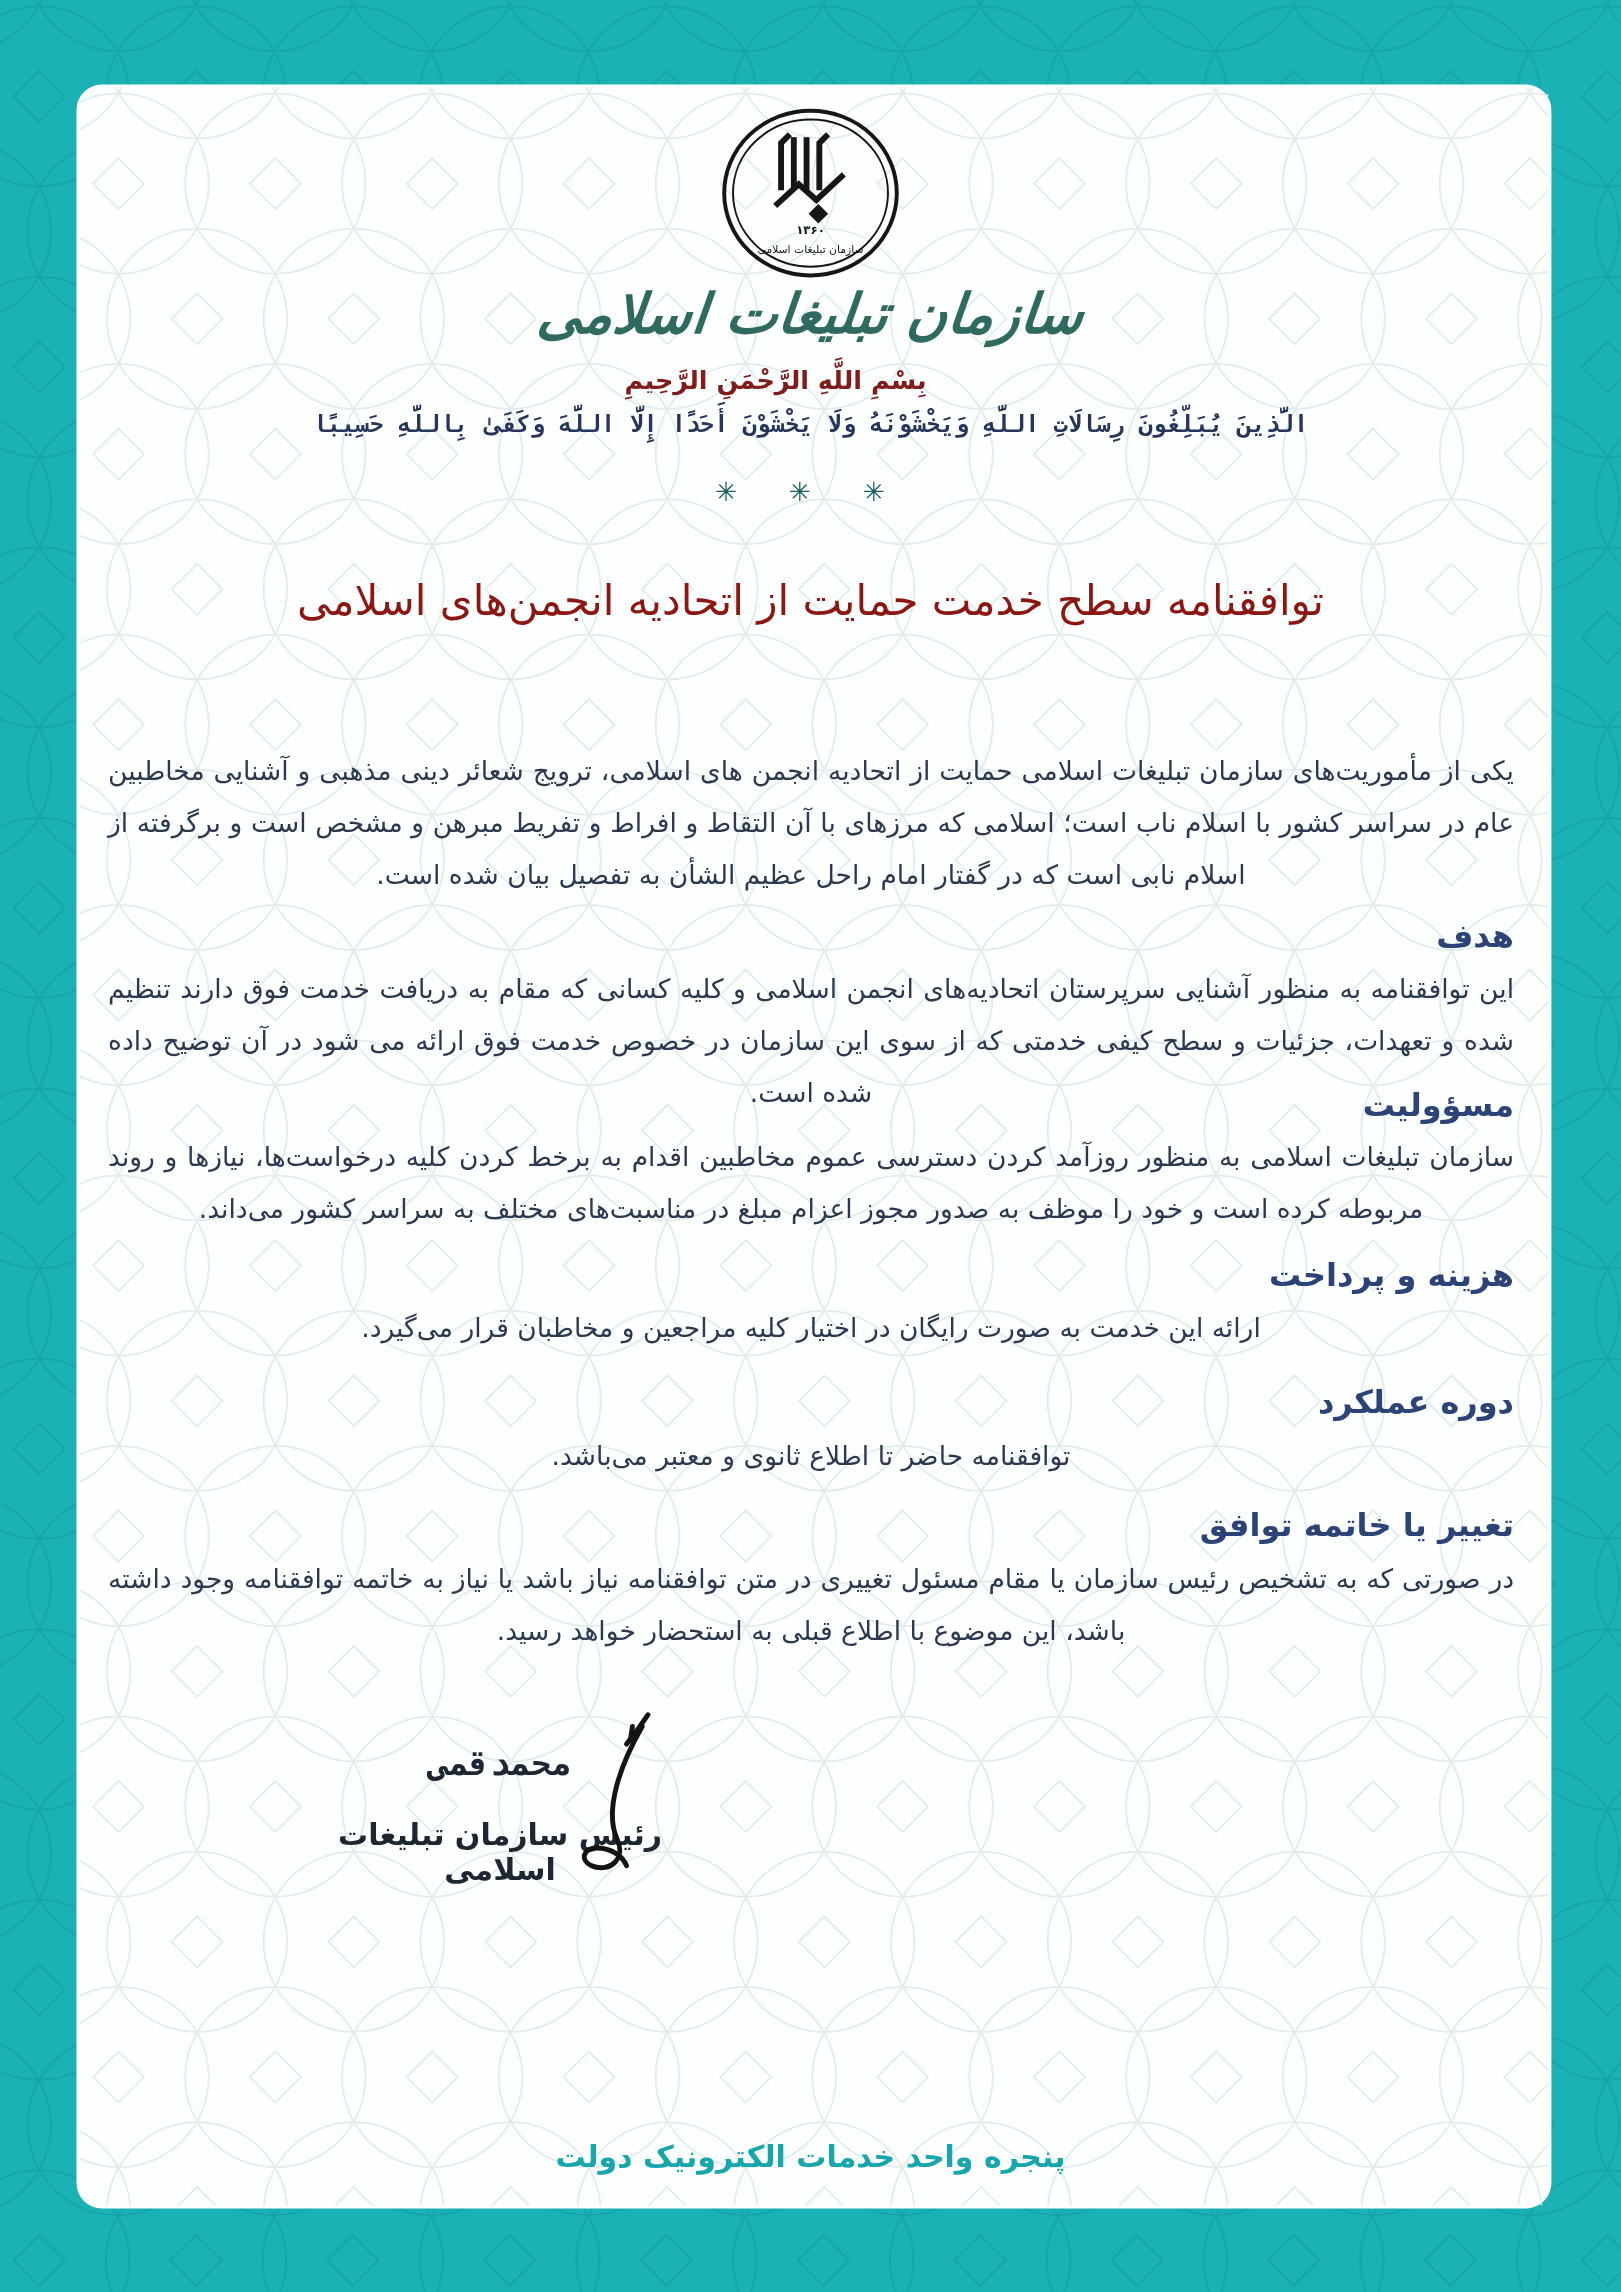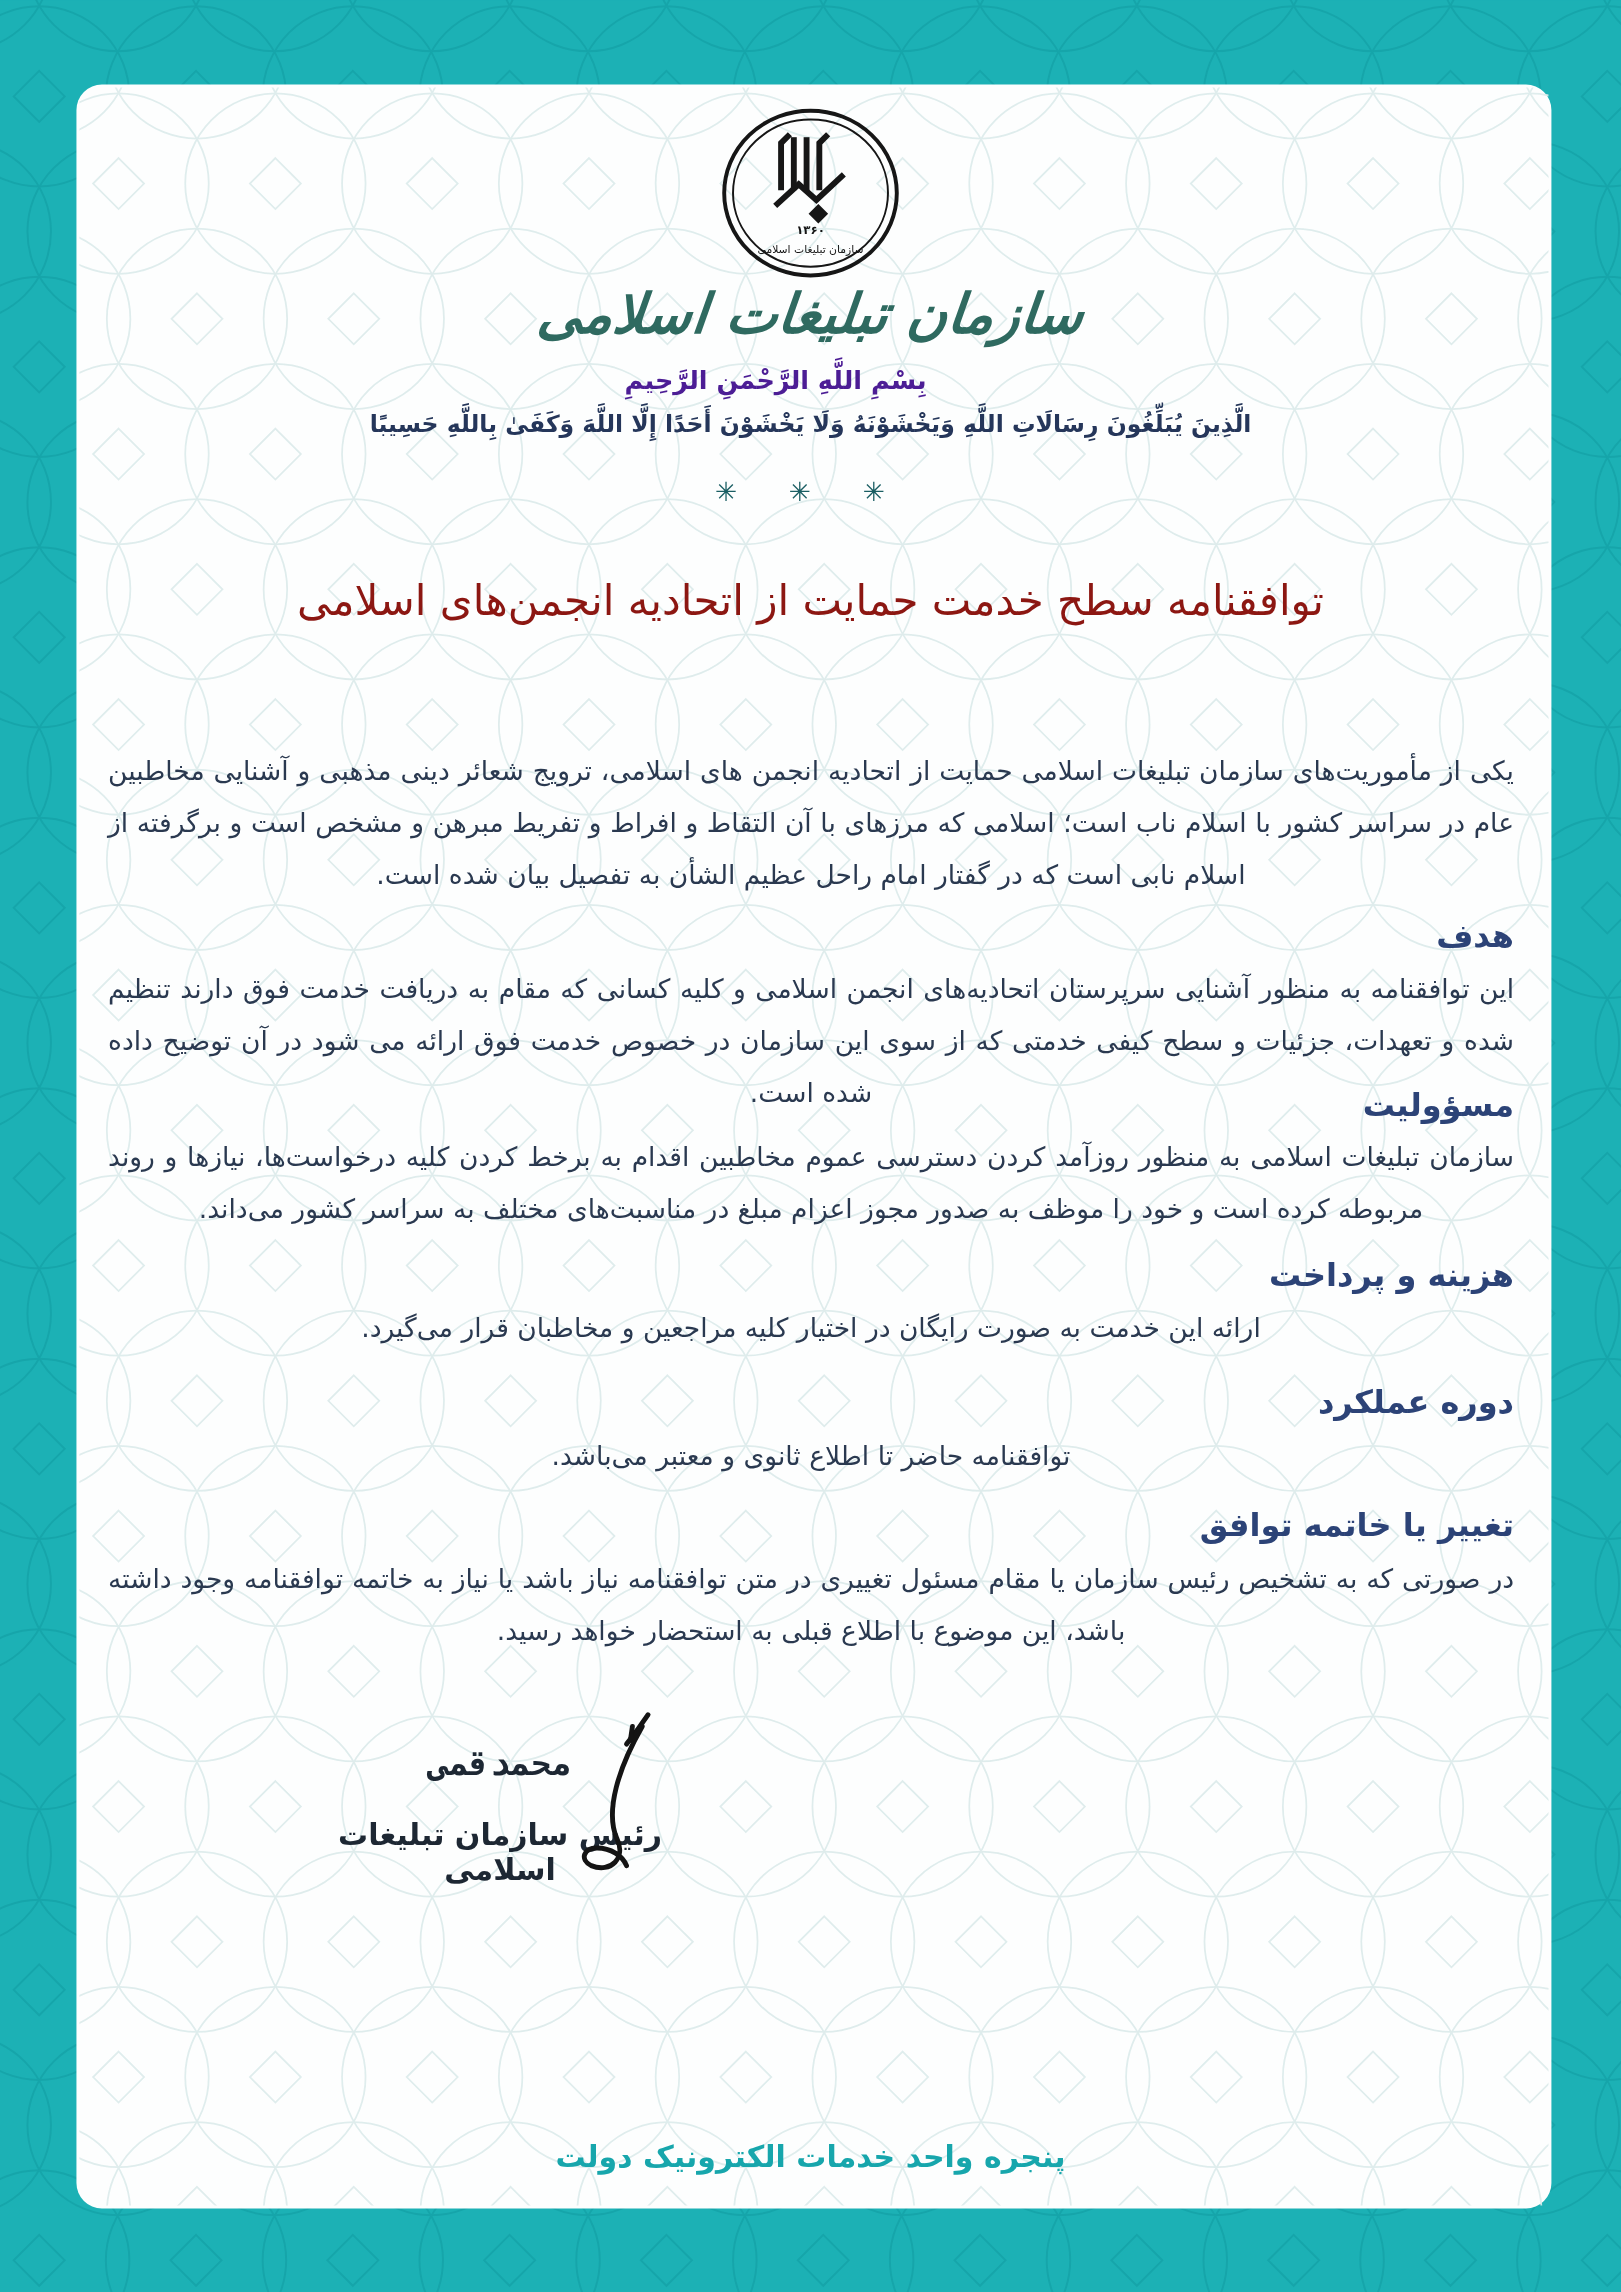--- a/index.html
+++ b/index.html
@@ -16,26 +16,26 @@
   .logo-svg{position:absolute;left:683px;top:90px;width:255px;height:216px;z-index:2;}
   .calligraphy{
     position:absolute;left:0;top:282px;width:1621px;z-index:2;
     text-align:center;direction:rtl;
     font-size:55px;font-weight:bold;font-style:italic;
     color:#2f6a60;transform:skewX(-6deg);
   }
   .bismillah{
     position:absolute;left:0;top:365px;width:1551px;z-index:2;
     text-align:center;direction:rtl;
-    font-size:25.5px;font-weight:bold;color:#4c1d95;
+    font-size:25.5px;font-weight:bold;color:#7f1d1d;
   }
   .verse{
     position:absolute;left:0;top:410px;width:1621px;z-index:2;
     text-align:center;direction:rtl;
-    font-size:23.5px;font-weight:bold;color:#25365a;
+    font-size:23.5px;font-weight:bold;color:#25365a;font-family:Liberation Mono, monospace;
   }
   .ornament{
     position:absolute;left:0;top:476px;width:1621px;z-index:2;
     text-align:center;font-size:26.5px;color:#1a5e63;letter-spacing:21.6px;
   }
   .doc-title{
     position:absolute;left:0;top:576px;width:1621px;z-index:2;
     text-align:center;direction:rtl;
     font-size:42px;font-weight:normal;color:#8c1712;
   }

